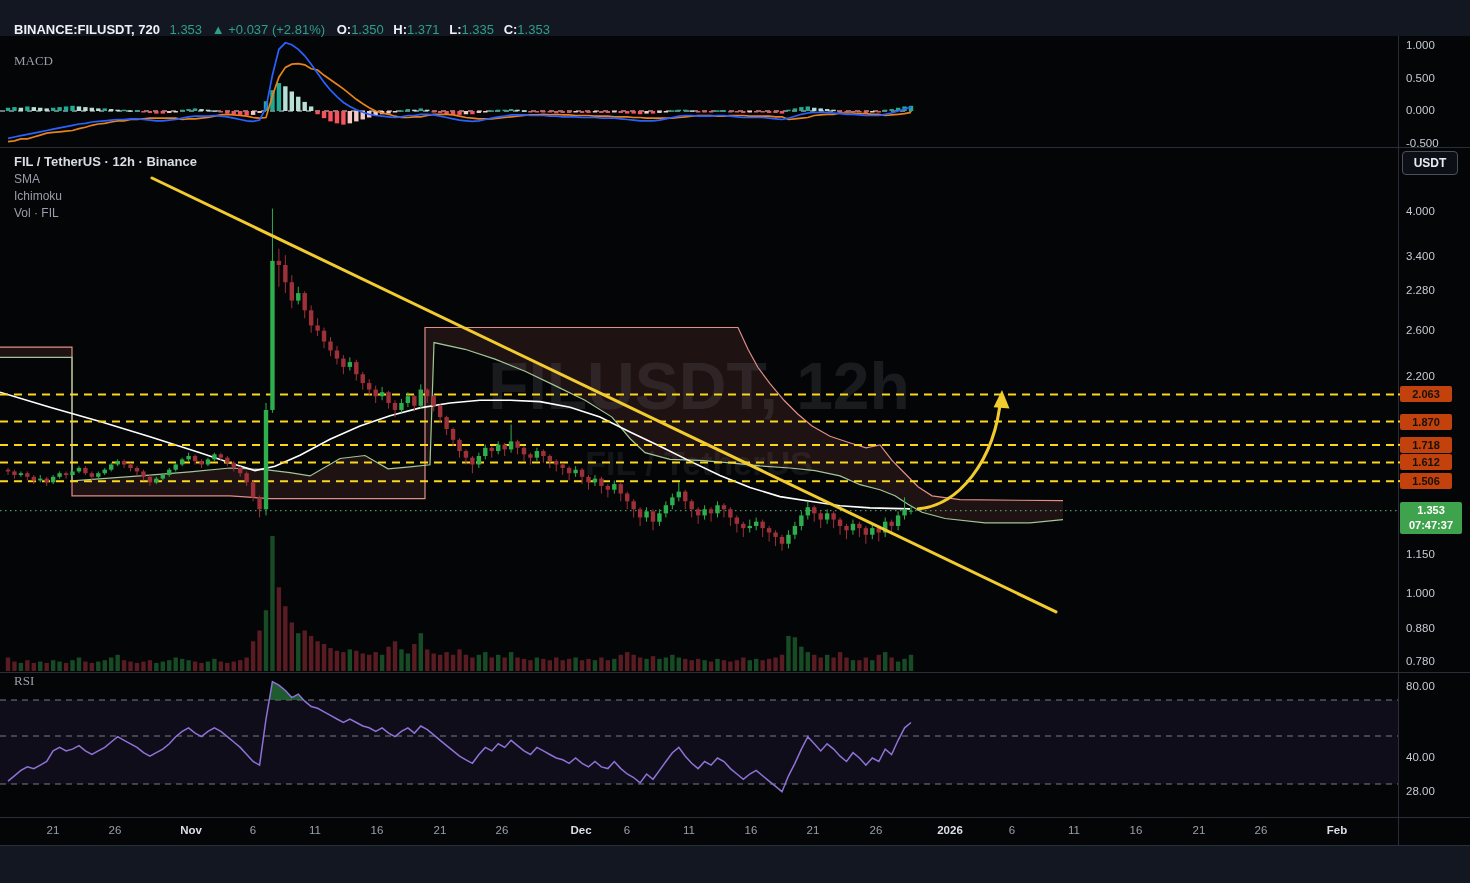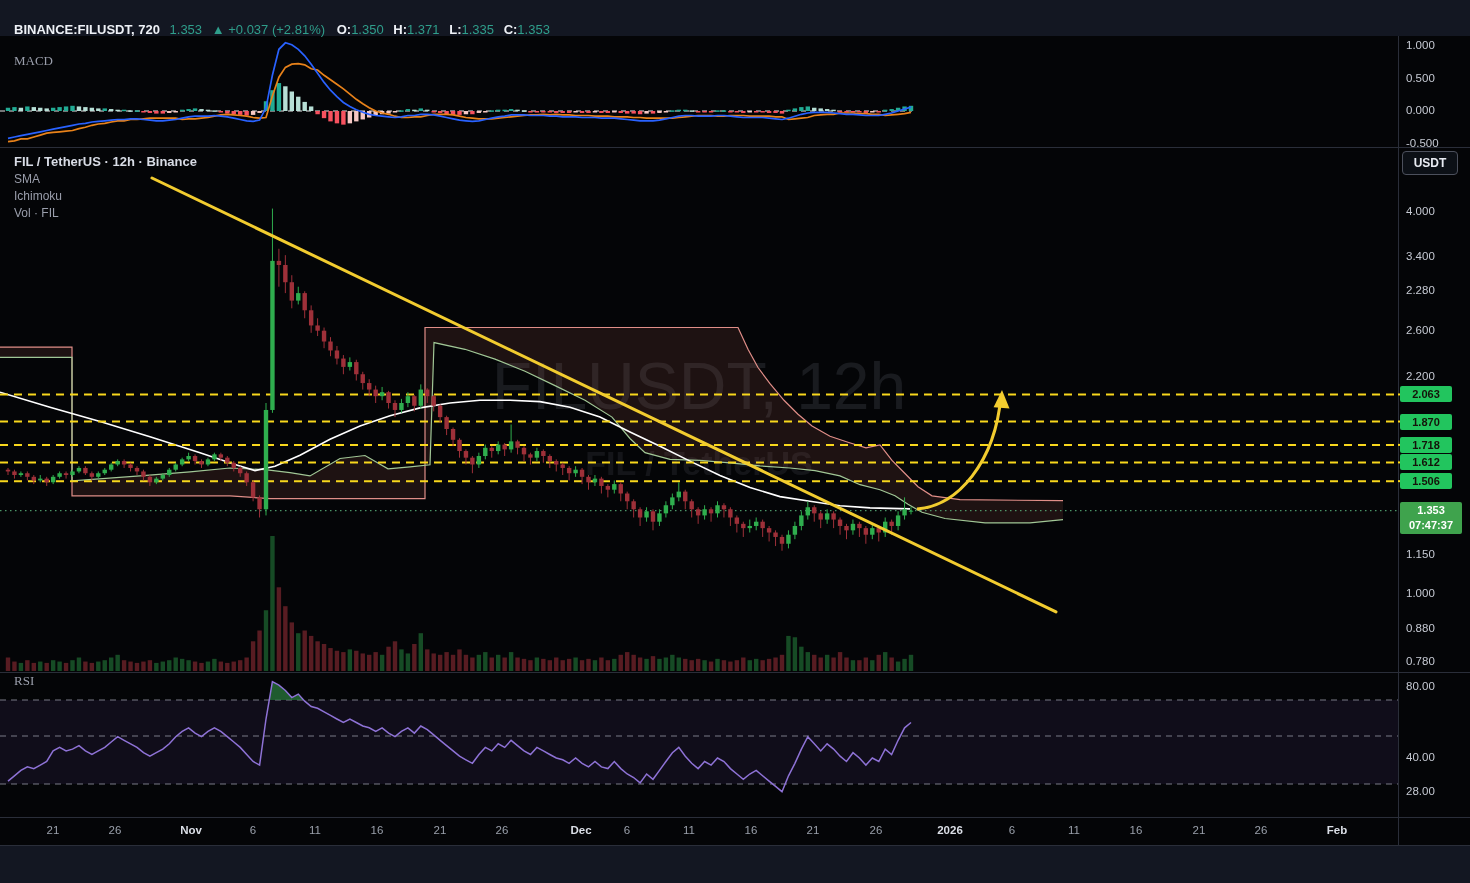--- a/index.html
+++ b/index.html
@@ -4,31 +4,31 @@
 <style>
   html,body{margin:0;padding:0;background:#131722;}
   .shot{position:relative;width:1470px;height:883px;background:#131722;overflow:hidden;
         font-family:"Liberation Sans",sans-serif;-webkit-font-smoothing:antialiased;}
   .chart-bg{position:absolute;left:0;top:36px;width:1470px;height:809px;background:#040507;}
   .gfx{position:absolute;left:0;top:0;z-index:3;}
   .hdr{position:absolute;left:14px;z-index:5;font-size:13px;color:#dfe3ea;white-space:nowrap;}
   .hdr b{color:#eef1f6;font-weight:700;}
   .teal{color:#2f9e8b;}
   .wm{position:absolute;left:0;width:1398px;text-align:center;z-index:2;color:#868c9b;pointer-events:none;}
-  .wm1{top:348px;font-size:66px;font-weight:400;opacity:0.16;}
+  .wm1{top:348px;font-size:66px;font-weight:700;opacity:0.16;}
   .wm2{top:444px;font-size:34px;font-weight:700;opacity:0.12;}
   .legend{position:absolute;left:14px;z-index:5;white-space:nowrap;}
   .legend .l1{font-size:13px;font-weight:700;color:#d9dde6;}
   .legend .sub{font-size:12px;color:#9a9eab;margin-top:3px;}
   .pane-label{position:absolute;left:14px;z-index:5;font-size:13px;color:#9a9eab;font-family:Liberation Serif, serif;}
   .usdt-btn{position:absolute;left:1402px;top:151px;width:54px;height:22px;z-index:5;
     border:1px solid #4c505c;border-radius:4px;color:#e8ebf2;font-size:12px;font-weight:700;
     display:flex;align-items:center;justify-content:center;background:rgba(19,23,34,0.6);cursor:pointer;}
   .tick{position:absolute;left:1406px;z-index:5;font-size:11.5px;color:#c6cad3;white-space:nowrap;}
-  .lvl{position:absolute;left:1400px;width:52px;height:16px;z-index:5;background:#22c55e;border-radius:2px;
+  .lvl{position:absolute;left:1400px;width:52px;height:16px;z-index:5;background:#c2410c;border-radius:2px;
        color:#15130a;font-size:11px;font-weight:600;display:flex;align-items:center;justify-content:center;}
   .cur{position:absolute;left:1400px;width:62px;z-index:6;background:#3fa34d;border-radius:2px;color:#fff;
        font-size:11px;font-weight:700;text-align:center;line-height:15px;padding:1px 0;}
   .tlabel{position:absolute;z-index:5;top:824px;transform:translateX(-50%);font-size:11.5px;color:#9aa0ab;}
   .tlabel.major{color:#dbdfe7;font-weight:600;}
   .footer{position:absolute;left:0;top:845px;width:1470px;height:38px;background:#151a24;z-index:5;
           display:flex;align-items:center;}
   .brand{font-size:20px;font-weight:700;color:#ccd1da;margin-left:8px;letter-spacing:0.2px;}
   .logo{margin-left:18px;display:flex;align-items:center;}
 </style>

